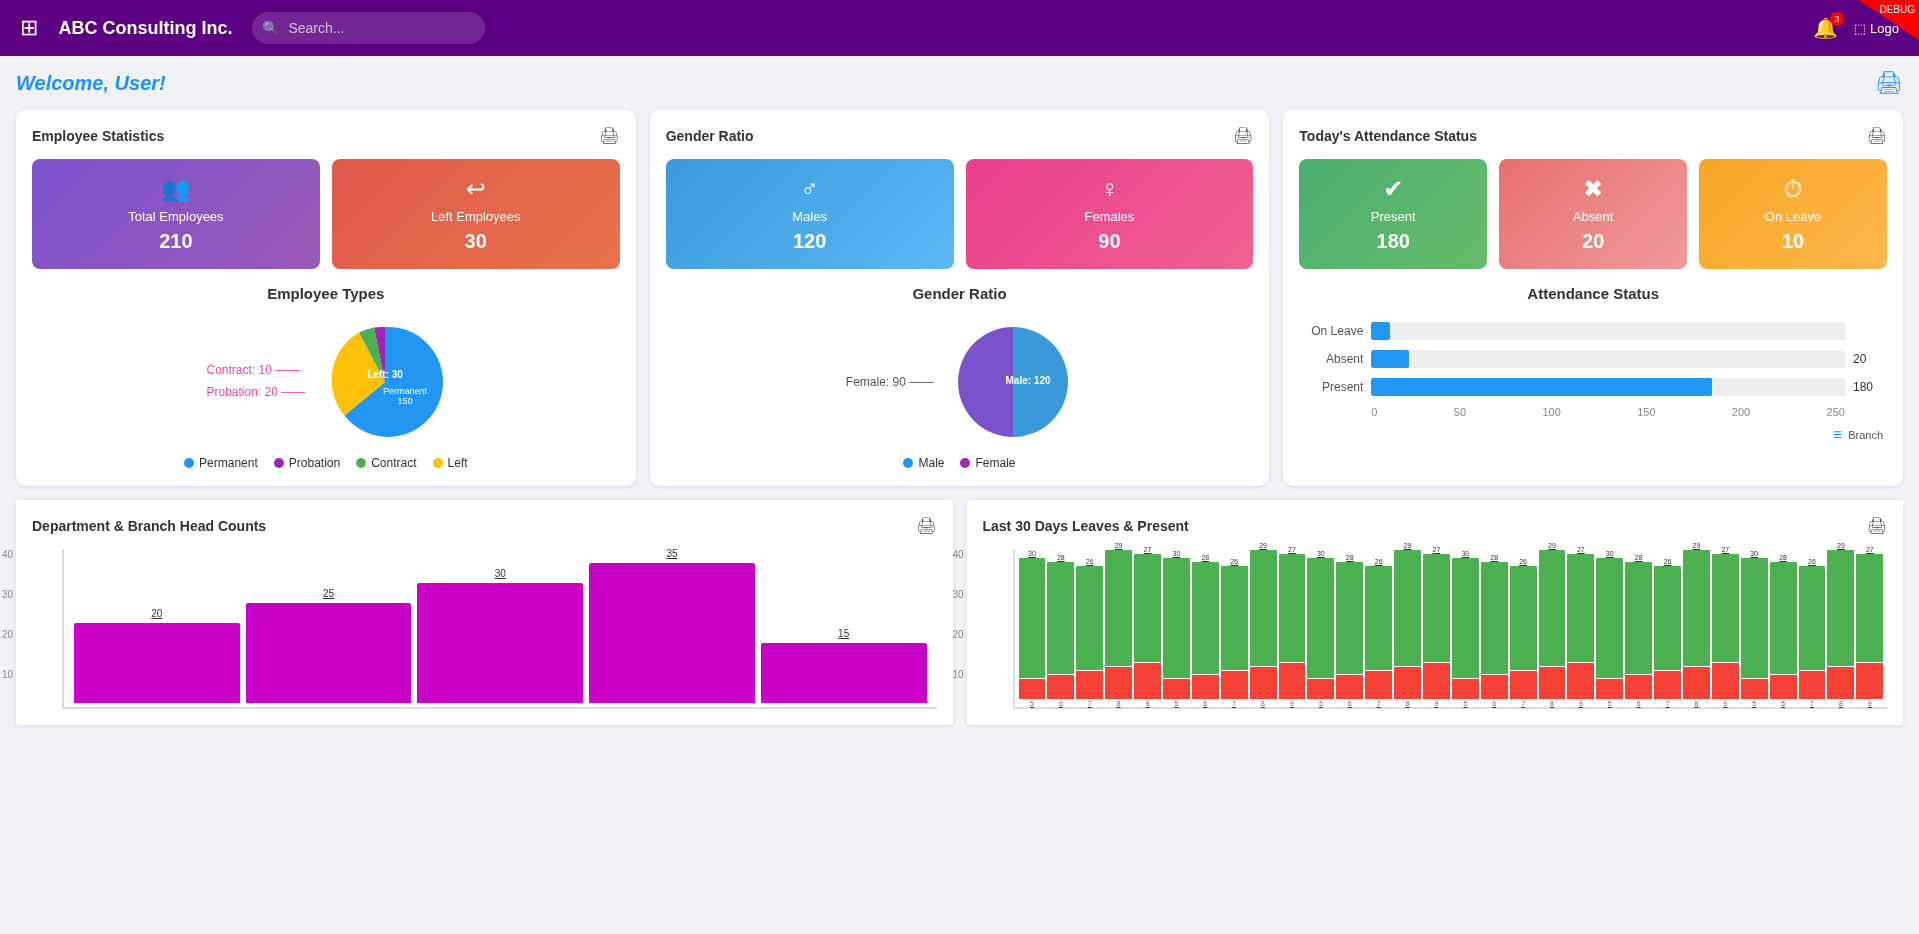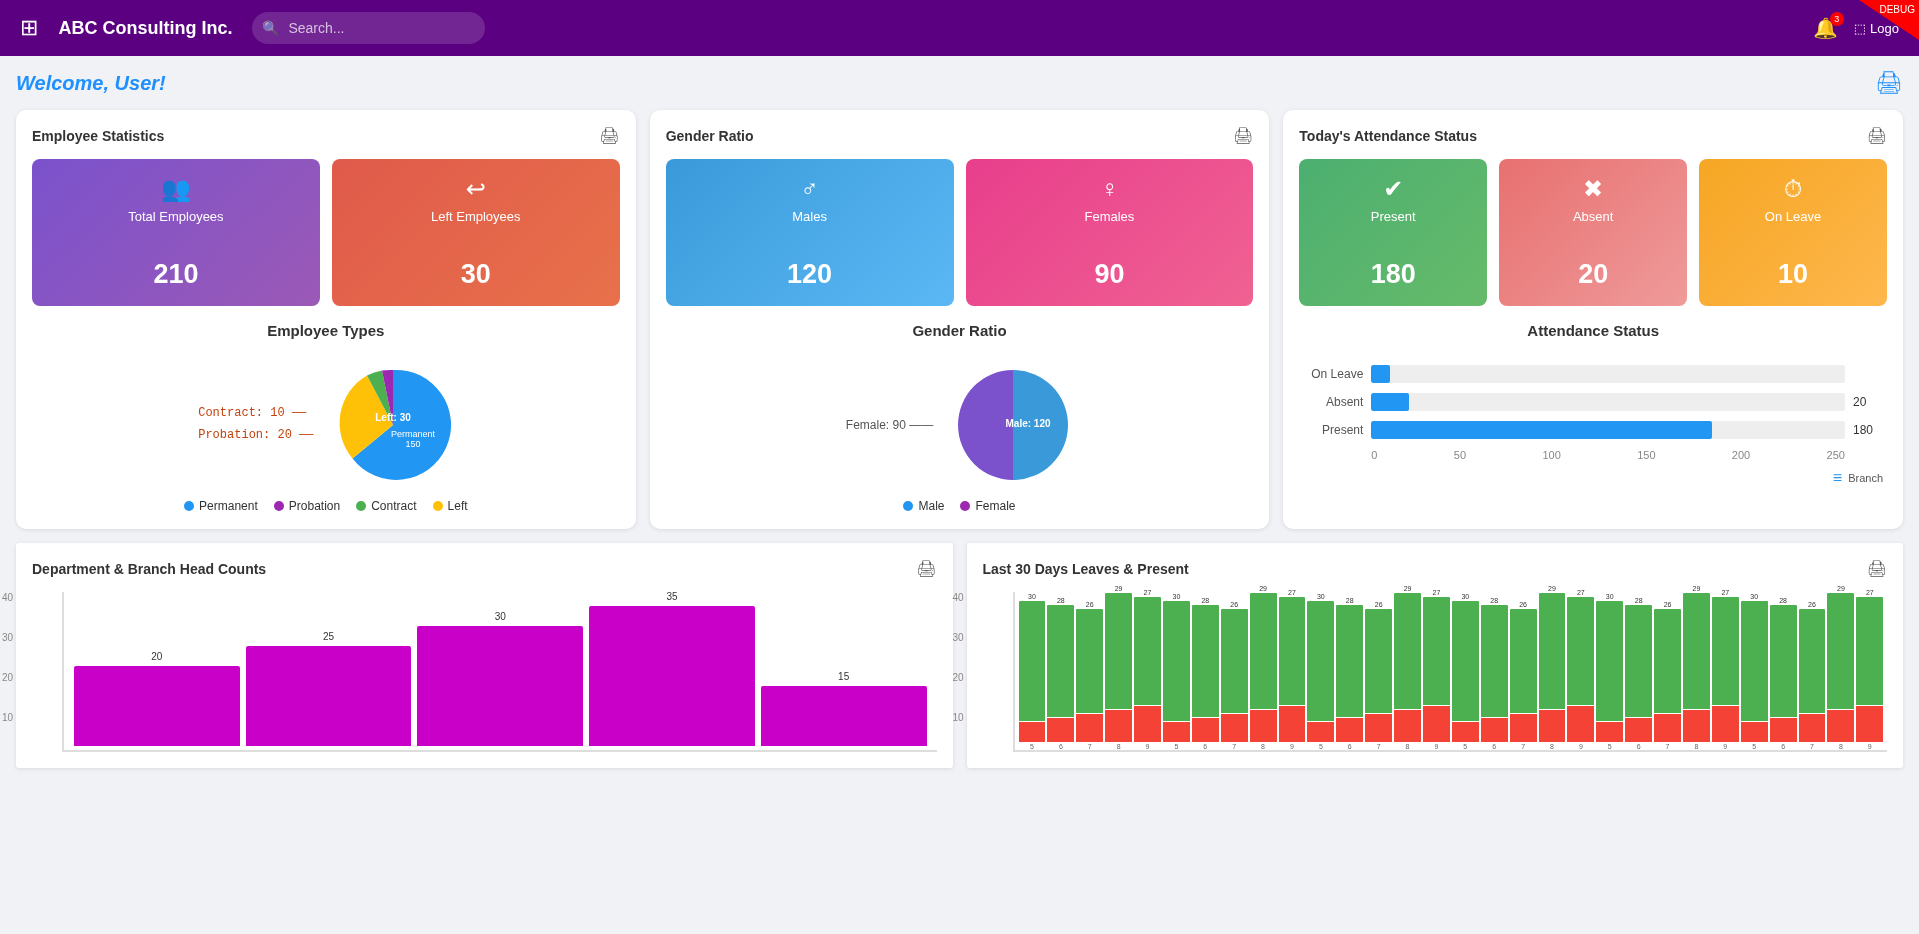--- a/index.html
+++ b/index.html
@@ -173,50 +173,49 @@
       padding: 16px;
       color: white;
       text-align: center;
       display: flex;
       flex-direction: column;
       align-items: center;
       gap: 6px;
     }
     .stat-tile-icon { font-size: 24px; }
     .stat-tile-label { font-size: 13px; font-weight: 500; }
-    .stat-tile-value { font-size: 27px; font-weight: bold; margin-top: 29px; }
+    .stat-tile-value { font-size: 20px; font-weight: bold; }
     .tile-purple { background: linear-gradient(135deg, #7b52cc, #9b59b6); }
     .tile-red { background: linear-gradient(135deg, #e05a4b, #e8714a); }
     .tile-blue { background: linear-gradient(135deg, #3a9ad9, #5bb8f5); }
     .tile-pink { background: linear-gradient(135deg, #e83e8c, #f06292); }
     .tile-green { background: linear-gradient(135deg, #4caf70, #66bb6a); }
     .tile-salmon { background: linear-gradient(135deg, #e87070, #ef9a9a); }
     .tile-orange { background: linear-gradient(135deg, #f5a623, #ffb74d); }
 
     .chart-title {
       text-align: center;
       font-size: 15px;
       font-weight: 600;
       color: #333;
-      margin-bottom: 26px;
+      margin-bottom: 20px;
     }
 
     
     .pie-area {
       display: flex;
       align-items: center;
       justify-content: center;
       gap: 20px;
       margin-bottom: 14px;
     }
     .pie-labels {
       font-size: 12px;
-      color: #c2410c;
+      color: #ec4899;
       line-height: 1.8;
-      font-family: Liberation Mono, monospace;
     }
 
     
     .legend {
       display: flex;
       justify-content: center;
       gap: 16px;
       flex-wrap: wrap;
       font-size: 12px;
     }
@@ -315,20 +314,21 @@
       display: flex;
       flex-direction: column;
       justify-content: space-between;
       font-size: 10px;
       color: #888;
     }
 
     .bottom-chart-wrapper {
       position: relative;
       padding-left: 30px;
+      text-decoration: underline;
     }
 
     
     .days-chart {
       display: flex;
       align-items: flex-end;
       gap: 2px;
       height: 160px;
       padding: 0 4px;
       border-left: 2px solid #ddd;

